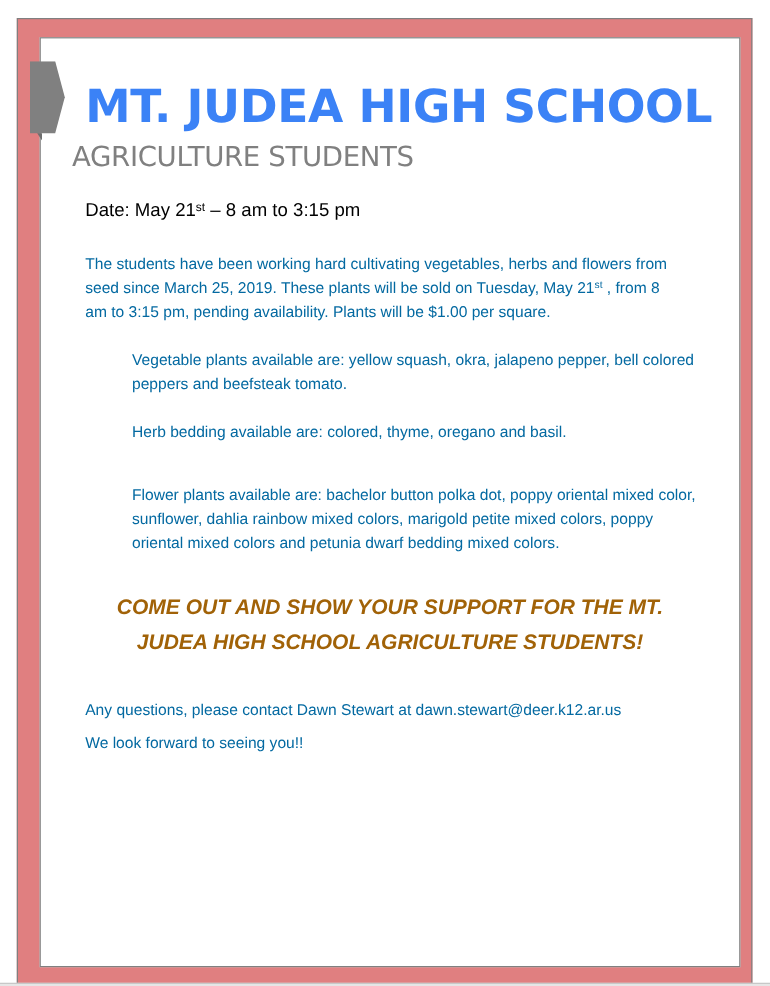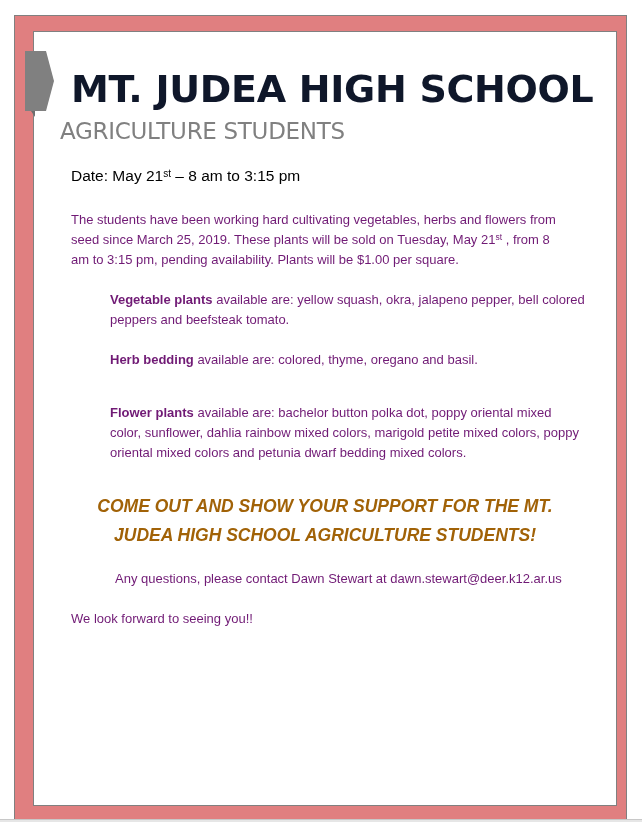--- a/index.html
+++ b/index.html
@@ -1,35 +1,35 @@
 <!DOCTYPE html>
 <html><head>
 <meta charset="utf-8">
 <style>
   html, body { margin:0; padding:0; }
   body { width:642px; height:822px; background:#ffffff; position:relative; overflow:hidden; font-family:"DejaVu Sans", sans-serif; }
   .bottom-strip { position:absolute; left:0; top:819px; width:642px; height:3px; background:#e6e6e6; border-top:1px solid #c8c8c8; }
   .frame { position:absolute; left:14px; top:15px; width:613px; height:806px; background:#e07f80; border:1px solid #808080; box-sizing:border-box; }
   .page { position:absolute; left:33px; top:31px; width:584px; height:775px; background:#ffffff; border:1px solid #808080; box-sizing:border-box; }
   .tab { position:absolute; left:25px; top:51px; width:30px; height:66px; }
-  .title { position:absolute; left:71px; top:66px; font-family:"DejaVu Sans", sans-serif; font-weight:bold; font-size:38px; letter-spacing:-0.3px; color:#0f172a; white-space:nowrap; line-height:46px; }
+  .title { position:absolute; left:71px; top:66px; font-family:"DejaVu Sans", sans-serif; font-weight:bold; font-size:38px; letter-spacing:-0.3px; color:#3b82f6; white-space:nowrap; line-height:46px; }
   .subtitle { position:absolute; left:60px; top:116px; font-family:"DejaVu Sans", sans-serif; font-size:23px; color:#808080; white-space:nowrap; line-height:30px; letter-spacing:-0.3px; }
   .date { position:absolute; left:71px; top:164px; font-family:Liberation Sans, sans-serif; font-size:15.5px; color:#000; white-space:nowrap; line-height:24px; }
   .date sup { font-size:10px; vertical-align:top; position:relative; top:-2px; }
-  .body-text { position:absolute; left:71px; font-family:"Liberation Sans", sans-serif; font-size:13px; line-height:20px; color:#701a75; }
+  .body-text { position:absolute; left:71px; font-family:"Liberation Sans", sans-serif; font-size:13px; line-height:20px; color:#0369a1; }
   .body-text sup { font-size:8.5px; vertical-align:top; position:relative; top:-3px; }
   .intro { top:210px; width:500px; }
   .indent { left:110px; width:475px; }
   .veg { top:290px; }
   .herb { top:350px; }
   .flower { top:403px; }
   .callout { position:absolute; left:71px; top:492px; width:508px; text-align:center; font-family:"Liberation Sans", sans-serif; font-weight:bold; font-size:17.5px; line-height:29px; color:#a16207;font-style:italic; }
-  .contact { top:569px; white-space:nowrap;margin-left:44px; }
+  .contact { top:582px; white-space:nowrap; }
   .closing { top:609px; white-space:nowrap; }
-  b { font-weight:bold;margin-top:27px; }
+  b { font-weight:normal;margin-top:27px; }
 </style>
 </head>
 <body>
 
 <div class="frame"></div>
 <div class="page"></div>
 
 <svg class="tab" viewBox="0 0 30 66" width="30" height="66">
   <polygon points="0,0 21,0 29,30 21,60 0,60" fill="#808080"></polygon>
   <polygon points="6,60 10,60 10,66" fill="#6e6e6e"></polygon>

